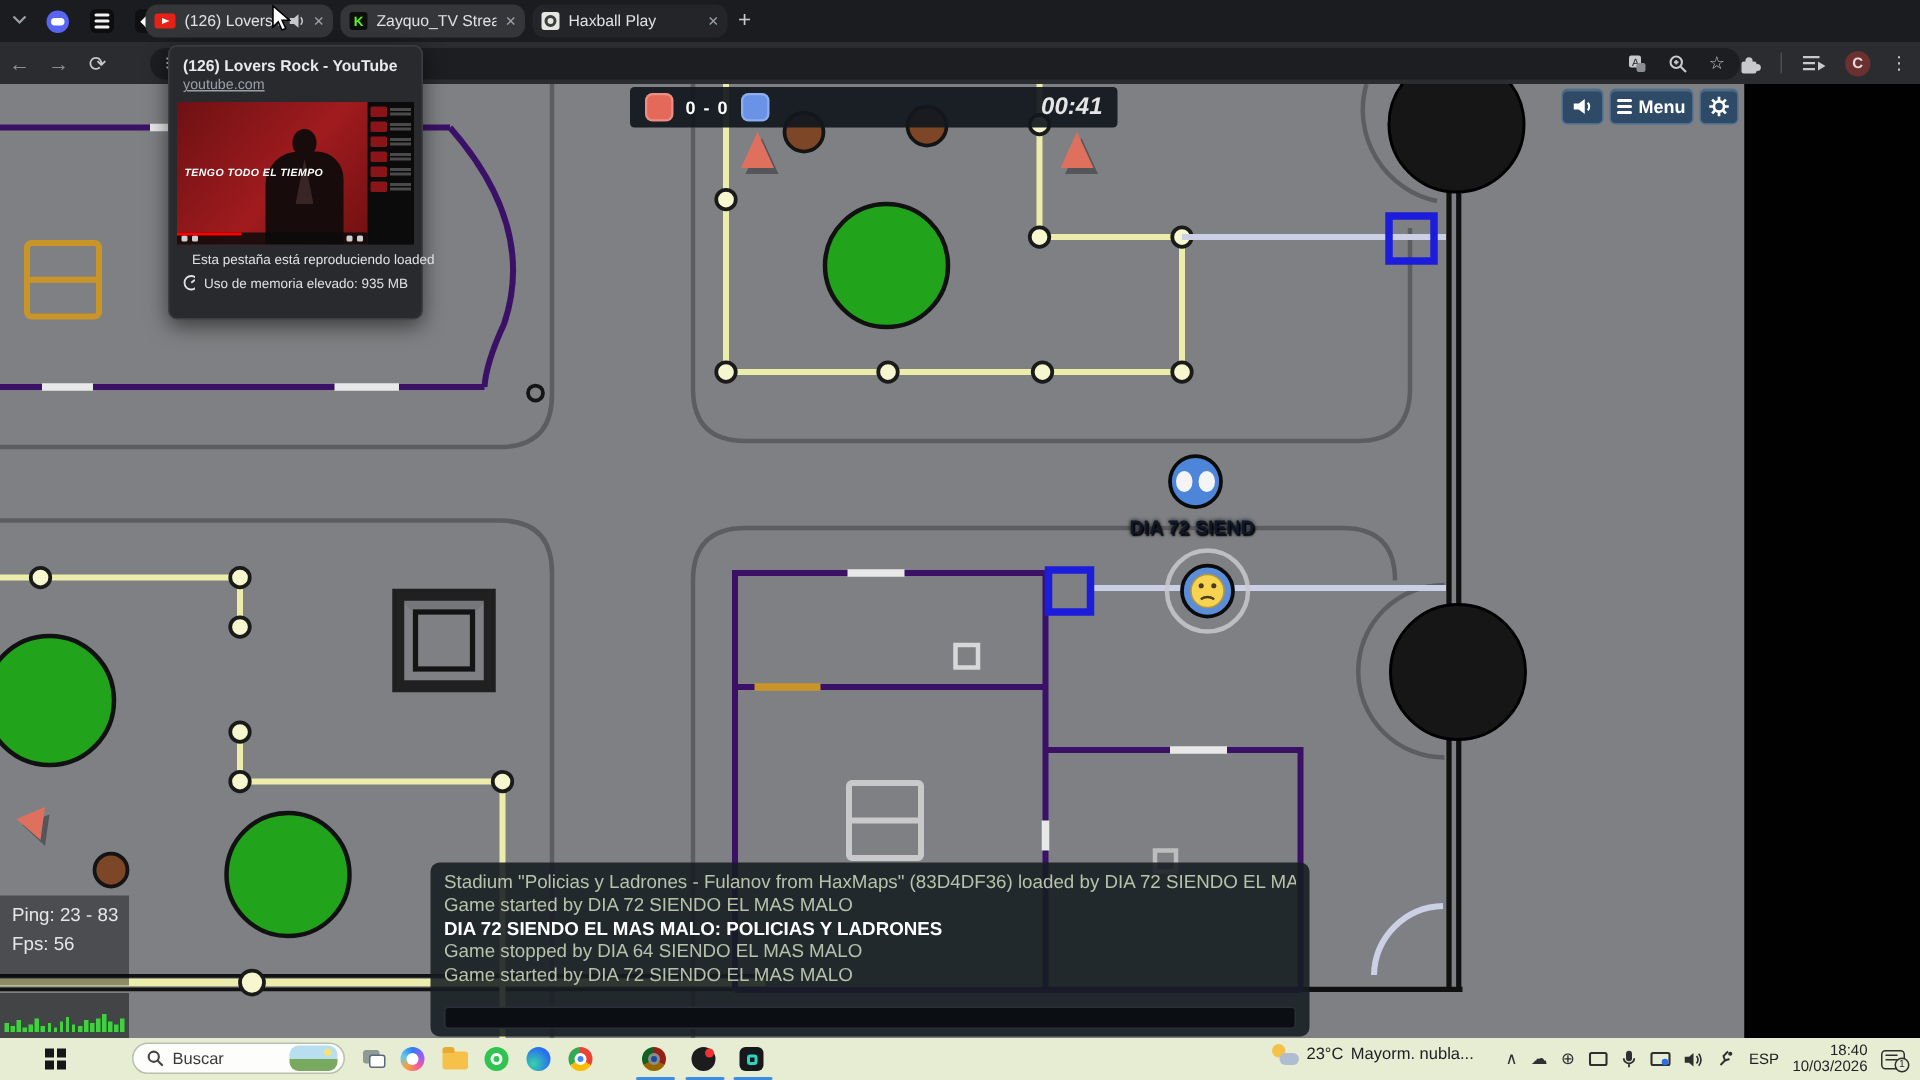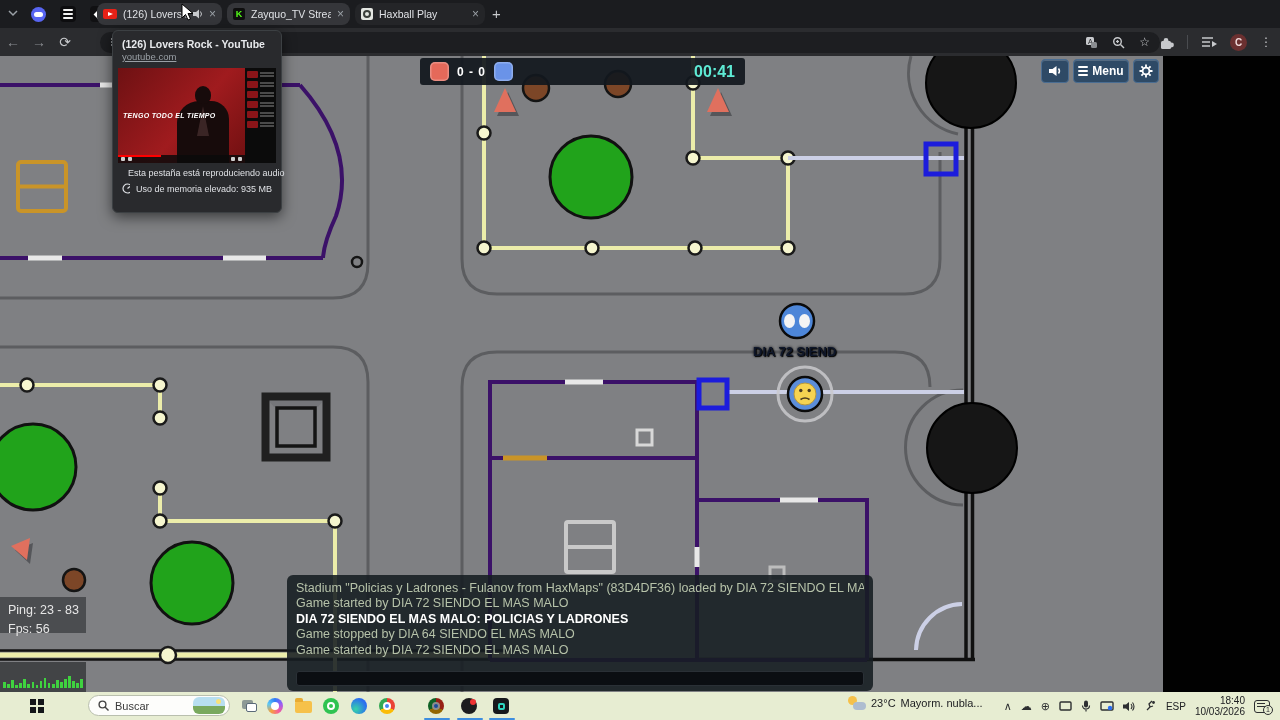--- a/index.html
+++ b/index.html
@@ -46,38 +46,38 @@
   
   .game { position:absolute; left:0; top:56px; width:1163px; height:636px; background:#7f8083; overflow:hidden; }
   .game svg.map { position:absolute; left:0; top:0; }
   .black-right { position:absolute; left:1163px; top:56px; width:117px; height:636px; background:#010101; }
 
   .scorebar { position:absolute; left:420px; top:2px; width:325px; height:27px; background:rgba(18,24,30,0.93); border-radius:3px; display:flex; align-items:center; padding:0 10px; gap:8px; }
   .sq { width:19px; height:19px; border-radius:5px; }
   .sq-red { background:#e5695a; box-shadow:inset 0 0 0 1.5px rgba(255,255,255,.25); }
   .sq-blue { background:#6a93e8; box-shadow:inset 0 0 0 1.5px rgba(255,255,255,.25); }
   .score-text { color:#fff; font-size:12px; font-weight:bold; letter-spacing:1px; }
-  .timer { margin-left:auto; color:#5eead4; font-size:16px; font-weight:bold; }
+  .timer { margin-left:auto; color:#e5e5e5; font-size:16px; font-weight:bold;font-style:italic; }
 
   .gbtn { position:absolute; top:3px; height:24px; background:#2e4a66; border:1px solid #4a6d92; border-radius:4px; color:#fff; display:flex; align-items:center; justify-content:center; gap:4px; box-shadow:inset 0 1px 0 rgba(255,255,255,.18); }
   .gbtn-sound { left:1041px; width:28px; }
   .gbtn-menu { left:1073px; width:56px; font-size:12px; font-weight:bold; }
   .gbtn-gear { left:1133px; width:26px; }
   .burger { display:inline-flex; flex-direction:column; gap:2px; }
   .burger b { width:10px; height:2px; background:#fff; border-radius:1px; }
 
   .player-label { position:absolute; left:753px; top:288px; color:#0f172a; font-size:13px; font-weight:bold; text-shadow:0 0 3px #000, 1px 1px 1px #000; white-space:nowrap; }
 
   .chatbox { position:absolute; left:287px; top:519px; width:586px; height:116px; background:rgba(22,28,33,0.88); border-radius:6px; padding:6px 9px; }
   .msg { font-size:12.5px; line-height:15.4px; white-space:nowrap; overflow:hidden; }
   .msg.sys { color:#b6c2a9; }
   .msg.player { color:#ffffff; font-weight:600; }
   .chat-input { position:absolute; left:9px; right:9px; bottom:5px; height:15px; background:#0b0e12; border:1px solid #2a3036; border-radius:3px; color:#ddd; font-size:11px; padding:0 5px; outline:none; }
 
-  .pingbox { position:absolute; left:0; top:541px; width:86px; height:36px; background:rgba(5,8,10,0.42); padding:4px 8px; }
+  .pingbox { position:absolute; left:0; top:541px; width:86px; height:60px; background:rgba(5,8,10,0.42); padding:4px 8px; }
   .pingbox div { color:#e6e6e6; font-size:12.5px; line-height:19px; white-space:nowrap; }
   .graphbox { position:absolute; left:0; top:606px; width:86px; height:30px; background:rgba(5,8,10,0.5); display:flex; align-items:flex-end; gap:1.5px; padding:3px 3px 4px 3px; }
   .graphbox i { width:2.6px; background:#3fd23f; display:block; }
 
   
   .tooltip { position:absolute; left:112px; top:30px; width:170px; height:183px; background:#292a2d; border:1px solid #3c4043; border-radius:6px; box-shadow:0 4px 14px rgba(0,0,0,.55); z-index:40; }
   .tt-title { color:#e8eaed; font-size:10.5px; font-weight:bold; padding:7px 9px 1px 9px; white-space:nowrap; overflow:hidden; }
   .tt-domain { color:#9aa0a6; font-size:9.5px; padding:0 9px;text-decoration:underline; }
   .tt-thumb { position:relative; margin:6px 5px 0 5px; height:95px; background:#111; display:flex; overflow:hidden; }
   .tt-video { flex:1; position:relative; background:linear-gradient(130deg,#6e1113 0%,#a01b1e 55%,#701011 100%); }
@@ -524,21 +524,21 @@
               <i></i>
             </span>
           </div>
       </div>
     </div>
     <div class="tt-note">
       <svg width="11" height="10">
           <polygon points="0,3 2.5,3 5.5,0.5 5.5,9.5 2.5,7 0,7" fill="#dfe1e5"></polygon>
           <path d="M7,2.5 Q9,5 7,7.5" stroke="#dfe1e5" stroke-width="1.2" fill="none"></path>
         </svg>
-      <span class="txt">Esta pestaña está reproduciendo audio</span>
+      <span class="txt">Esta pestaña está reproduciendo loaded</span>
     </div>
     <div class="tt-note">
       <svg width="11" height="11">
           <circle cx="5.5" cy="5.5" r="4.5" fill="none" stroke="#dfe1e5" stroke-width="1.2"></circle>
           <line x1="5.5" y1="5.5" x2="8" y2="3.5" stroke="#dfe1e5" stroke-width="1.2"></line>
         </svg>
       <span class="txt">Uso de memoria elevado: 935 MB</span>
     </div>
   </div>
 

